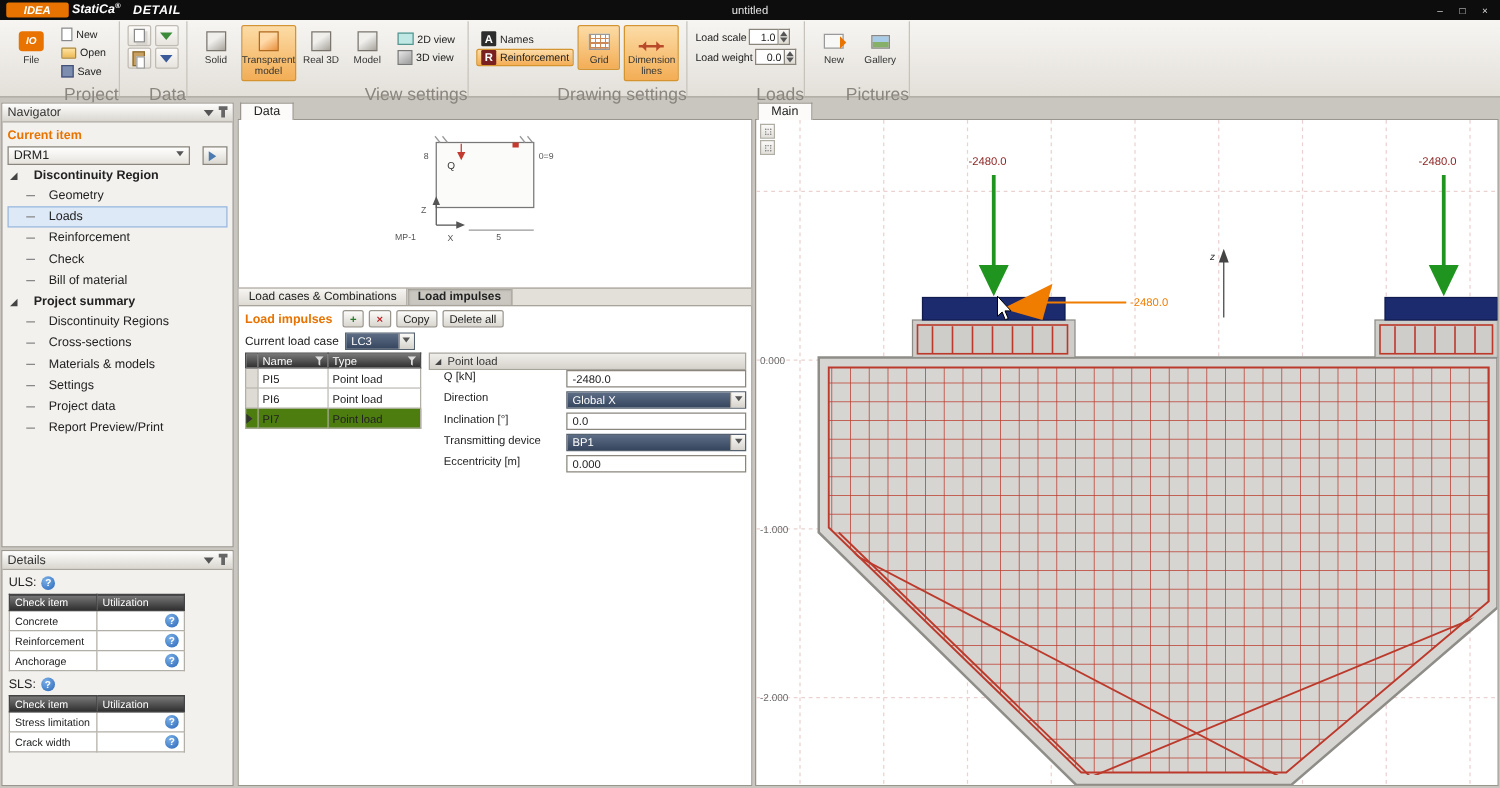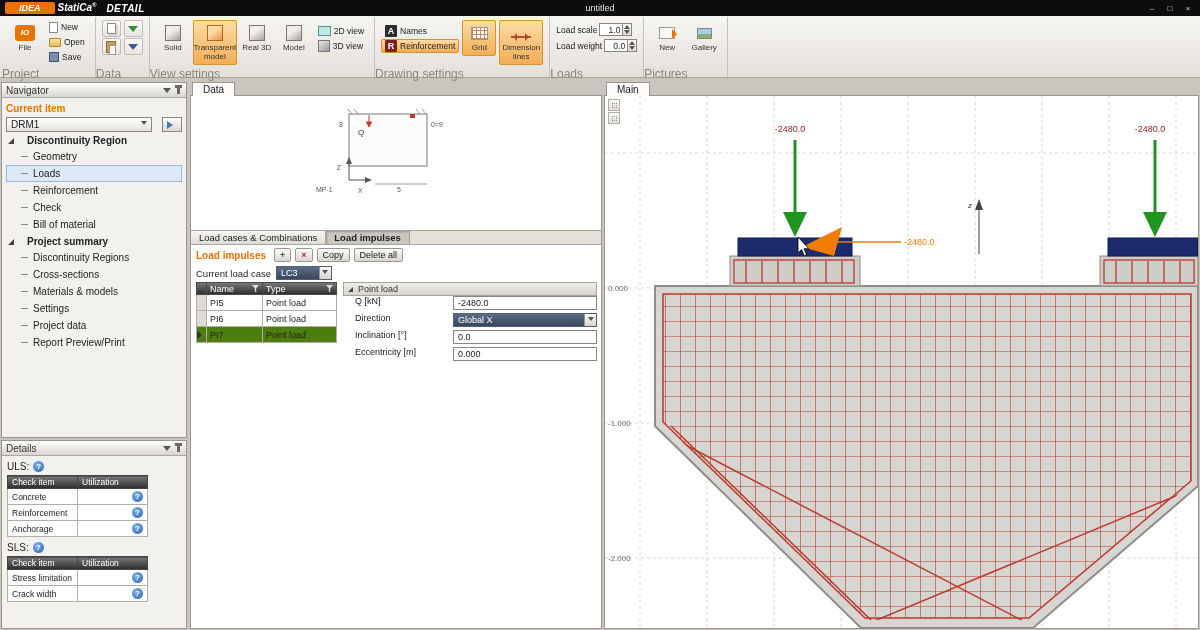--- a/index.html
+++ b/index.html
@@ -13,21 +13,21 @@
 .brand{font-style:italic;font-weight:bold;font-size:10px;margin-left:3px}
 .reg{font-size:6px;vertical-align:super}
 .appname{font-style:italic;font-weight:bold;font-size:10px;margin-left:10px;letter-spacing:.5px}
 .doc-title{position:absolute;left:50%;transform:translateX(-50%);font-size:9px;color:#e6e6e6}
 .win-btns{margin-left:auto;display:flex;gap:4px}
 .win-btn{width:14px;height:12px;font-size:8px;color:#ddd;display:flex;align-items:center;justify-content:center}
 
 
 .ribbon{position:absolute;top:16px;left:0;right:0;height:62px;background:linear-gradient(#f7f5f2,#e3e0da);border-bottom:1px solid #aaa79f;display:flex;align-items:stretch;padding:1px 2px 0}
 .rgroup{position:relative;display:flex;align-items:flex-start;gap:3px;padding:3px 6px 11px;border-right:1px solid #c6c3bb}
-.rgroup-label{position:absolute;left:0;right:0;bottom:0;height:10px;text-align:left;font-size:12px;color:#8a867e}
+.rgroup-label{position:absolute;left:0;right:0;bottom:0;height:10px;text-align:right;font-size:14px;color:#8a867e}
 .rbtn{display:flex;flex-direction:column;align-items:center;width:34px;padding:2px 1px;border:1px solid transparent;border-radius:2px;font-size:8px;line-height:1.1;text-align:center;color:#333}
 .rbtn.w44{width:44px}
 .rbtn.active{background:linear-gradient(#fcdca6,#f3ad55);border-color:#d4942f}
 .rbtn .ic{height:20px;display:flex;align-items:center;justify-content:center;margin-bottom:1px}
 .col{display:flex;flex-direction:column;gap:1px}
 .sbtn{display:flex;align-items:center;gap:3px;height:14px;padding:0 3px;border:1px solid transparent;border-radius:2px;font-size:8.5px;white-space:nowrap}
 .sbtn.active{background:linear-gradient(#fcdca6,#f3ad55);border-color:#d4942f}
 .ibtn{width:19px;height:17px;border:1px solid #c0bcb4;border-radius:2px;background:linear-gradient(#fcfbf9,#e7e4de);display:flex;align-items:center;justify-content:center}
 
 
@@ -75,21 +75,21 @@
 .nav-body{padding:3px 4px}
 .cur-label{color:#e87300;font-weight:bold;font-size:10px;margin:2px 0 3px}
 .cur-row{display:flex;gap:10px;margin-bottom:0}
 .dd{flex:1;height:15px;border:1px solid #8a867e;background:linear-gradient(#fff,#e6e3dd);display:flex;align-items:center;padding:0 4px;font-size:10px}
 .dd .tri-down{margin-left:auto}
 .dd-side{width:20px;height:15px;border:1px solid #8a867e;background:linear-gradient(#fdfcfa,#dbd8d1);display:flex;align-items:center;justify-content:center}
 .arrow-r{width:0;height:0;border:4px solid transparent;border-left:6px solid #4a7ab0}
 .tree{font-size:10px}
 .tree-sec{display:flex;align-items:center;gap:13px;padding:3px 2px 2px;font-weight:bold;color:#222}
 .exp{width:0;height:0;border-bottom:6px solid #444;border-left:6px solid transparent}
-.tree-item{display:flex;align-items:center;gap:5px;padding:2px 2px 2px 14px;color:#222;border:1px solid transparent}
+.tree-item{display:flex;align-items:center;gap:11px;padding:2px 2px 2px 14px;color:#222;border:1px solid transparent}
 .tree-item .dash{width:7px;height:0;border-top:1px solid #888}
 .tree-item.selected{background:#dde9f7;border-color:#9ab8dd}
 .details-body{padding:3px 5px}
 .lblrow{display:flex;align-items:center;gap:4px;margin:2px 0 3px;font-size:10px}
 .help{width:11px;height:11px;border-radius:50%;background:radial-gradient(circle at 35% 30%,#7ab0e8,#2a66b8);color:#fff;font-size:8px;font-weight:bold;display:flex;align-items:center;justify-content:center;flex:0 0 auto}
 .chk-table{border-collapse:collapse;margin-bottom:5px}
 .chk-table th{width:70px;background:linear-gradient(#777,#2d2d2d);color:#fff;font-weight:normal;font-size:8.5px;text-align:left;padding:1px 4px;border:1px solid #444}
 .chk-table td{font-size:8.5px;background:#fff;border:1px solid #b2afa8;padding:1px 4px;height:16px}
 .chk-table td .help{margin-left:auto}
 .chk-table td.util div{display:flex;justify-content:flex-end}
@@ -563,20 +563,29 @@
             <span class="btn">
                 <span class="tri-down"></span>
               </span>
           </span>
         </div>
         <div class="prop-row">
           <span class="prop-label">Inclination [°]</span>
           <span class="prop-input">0.0</span>
         </div>
         <div class="prop-row">
+          <span class="prop-label">Transmitting device</span>
+          <span class="combo-dark prop-combo">
+            <span class="val">BP1</span>
+            <span class="btn">
+                <span class="tri-down"></span>
+              </span>
+          </span>
+        </div>
+        <div class="prop-row">
           <span class="prop-label">Eccentricity [m]</span>
           <span class="prop-input">0.000</span>
         </div>
       </div>
     </div>
   </div>
 
   <div class="main-panel">
     <div class="doc-tab">Main</div>
     <div class="panel-content">

